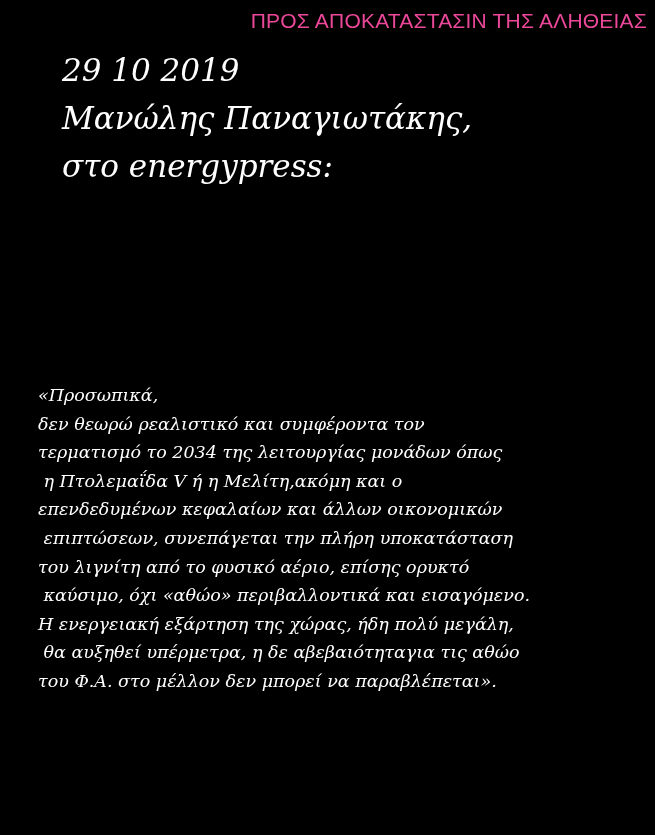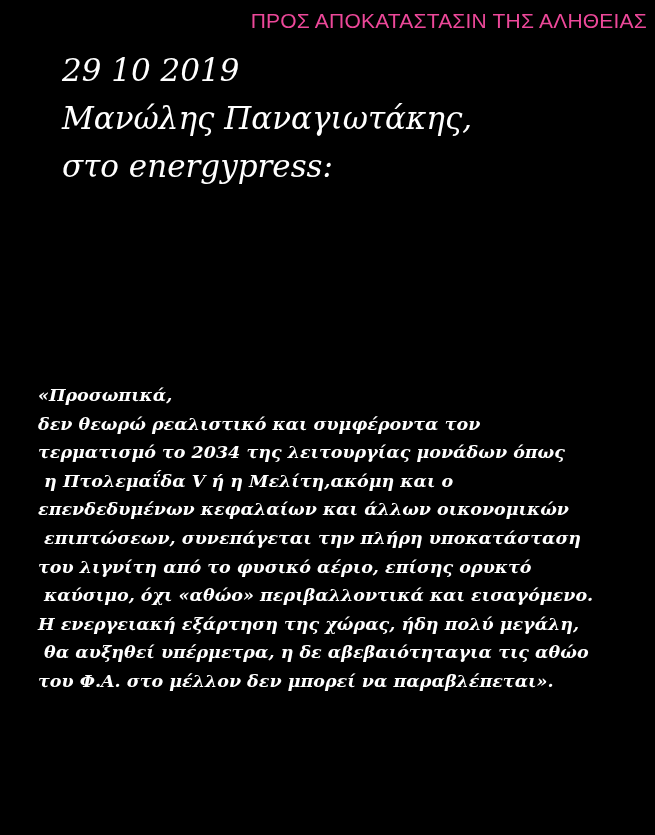--- a/index.html
+++ b/index.html
@@ -42,21 +42,20 @@
     }
     .quote {
       position: absolute;
       left: 38px;
       top: 381px;
       font-family: "DejaVu Serif", serif;
       font-style: italic;
       font-size: 17.5px;
       line-height: 28.6px;
       color: #ffffff;
-      font-weight: bold;
     }
     .quote .q-line {
       display: block;
       white-space: pre;
     }
   </style>
 </head>
 <body>
 
 <div class="top-banner">ΠΡΟΣ ΑΠΟΚΑΤΑΣΤΑΣΙΝ ΤΗΣ ΑΛΗΘΕΙΑΣ</div>

